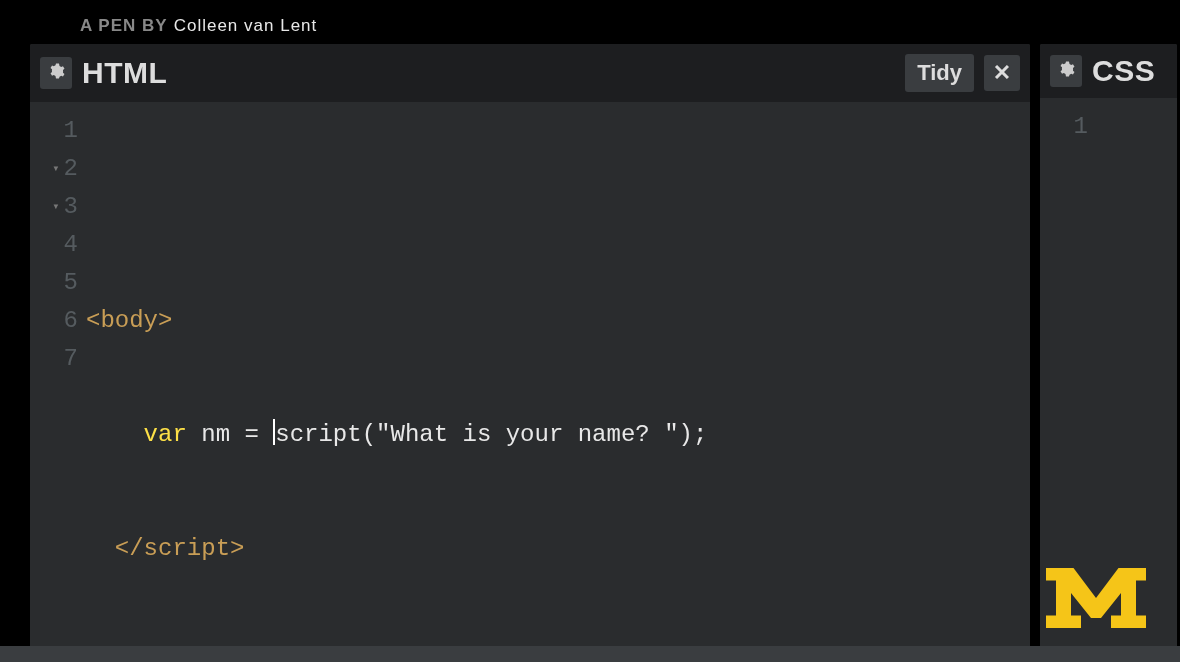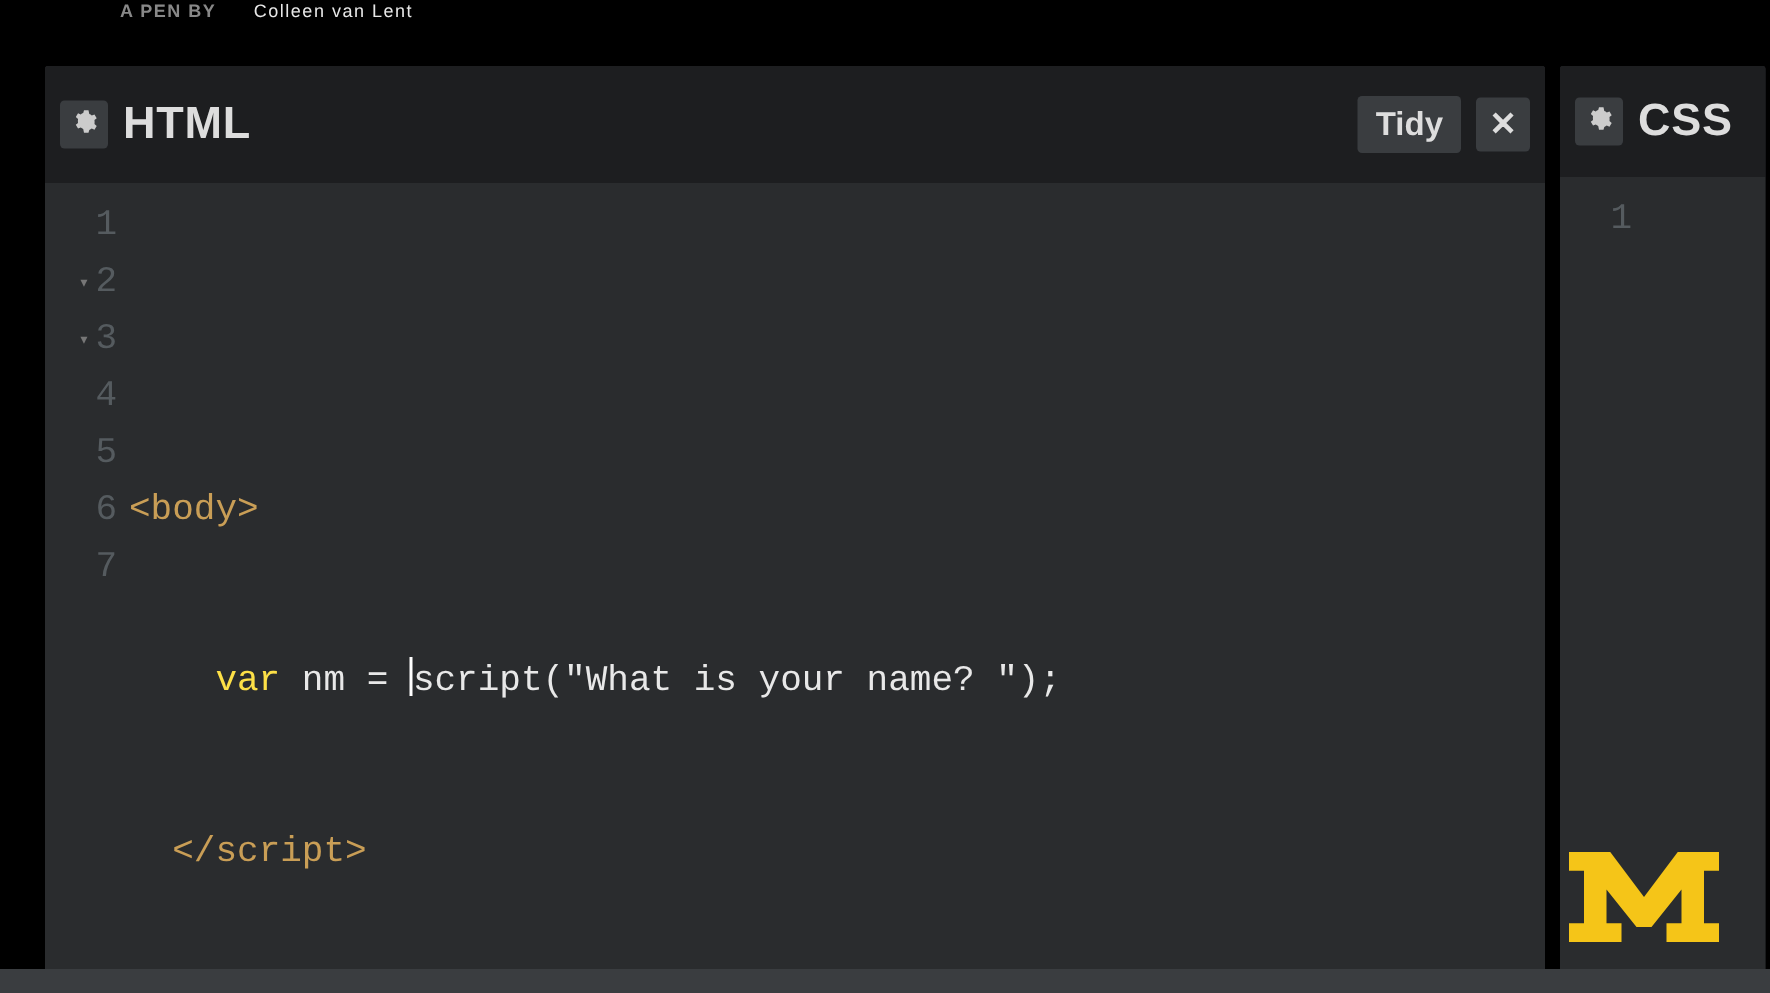--- a/index.html
+++ b/index.html
@@ -10,24 +10,23 @@
     height: 662px;
     overflow: hidden;
     position: relative;
   }
   .topbar {
     height: 36px;
     background: #000;
     color: #aaa;
     padding: 0 80px;
     display: flex;
-    align-items: flex-start;
-    font-size: 12px;
+    align-items: flex-end;
+    font-size: 17px;
     letter-spacing: 1px;
-    gap: 19px;
   }
   .topbar .prefix {
     color: #888;
     font-weight: 700;
     text-transform: uppercase;
   }
   .topbar .author {
     color: #e8e8e8;
     font-weight: 400;
     margin-left: 6px;
@@ -44,21 +43,21 @@
     flex-direction: column;
     border-radius: 2px;
     overflow: hidden;
   }
   .panel.html { flex: 0 0 1000px; margin-left: 30px;}
   .panel.css  { flex: 1 1 auto; margin-right: 3px;}
   .panel-header {
     background: #1d1e20;
     display: flex;
     align-items: center;
-    padding: 20px 10px;
+    padding: 10px 10px;
     gap: 10px;
   }
   .panel-header .title {
     color: #ddd;
     font-weight: 800;
     font-size: 30px;
     letter-spacing: 0.5px;
   }
   .gear-btn {
     width: 32px; height: 32px;

